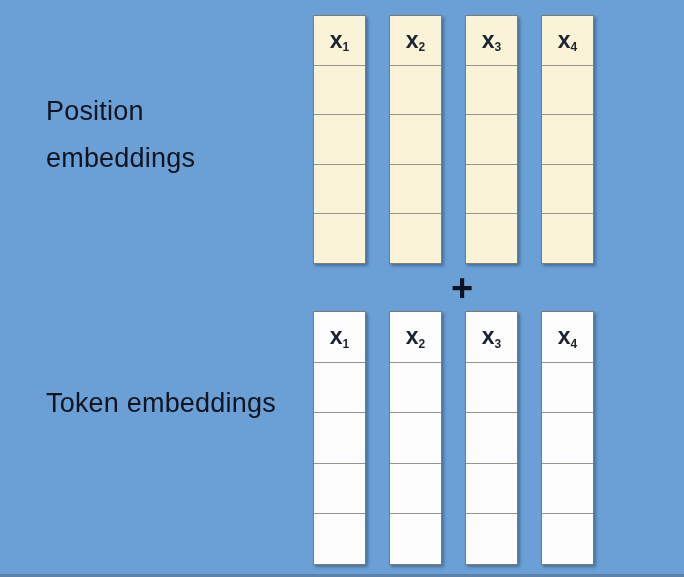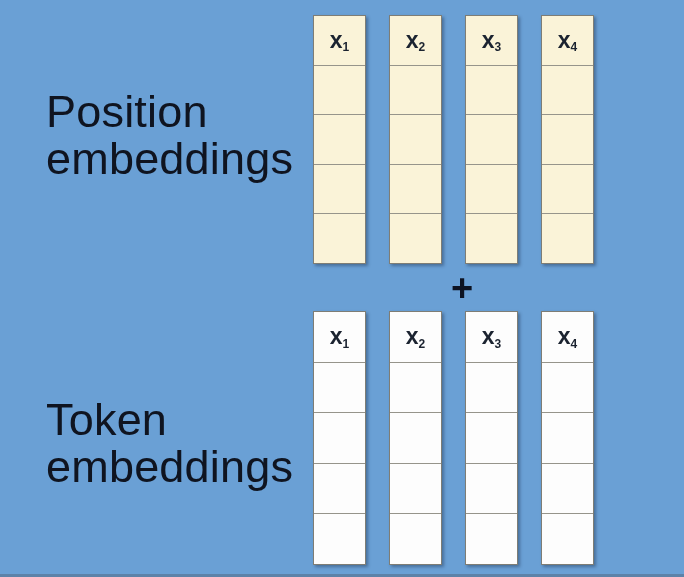--- a/index.html
+++ b/index.html
@@ -13,27 +13,27 @@
     overflow: hidden;
     background: var(--bg, #6aa0d5);
     font-family: "Liberation Sans", sans-serif;
   }
 
   
   .section-label {
     position: absolute;
     left: 46px;
     width: 230px;
-    font-size: 45px;
+    font-size: 27px;
     line-height: 47px;
     color: #0f1420;
     letter-spacing: 0.2px;
   }
   #position-label { top: 88px; }
-  #token-label    { top: 396px; }
+  #token-label    { top: 380px; }
 
   
   .col-group {
     position: absolute;
     left: 313px;
     display: flex;
     gap: 23px;
   }
   #position-group { top: 15px; }
   #token-group    { top: 311px; }

